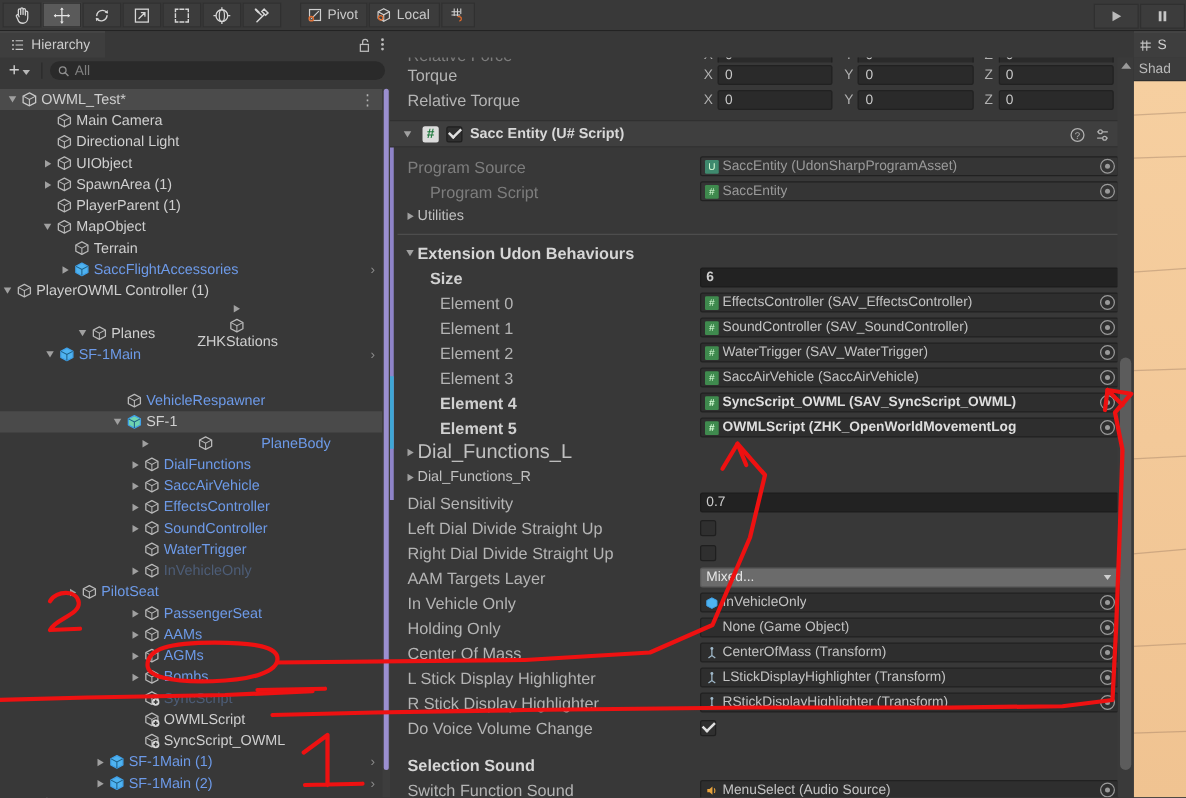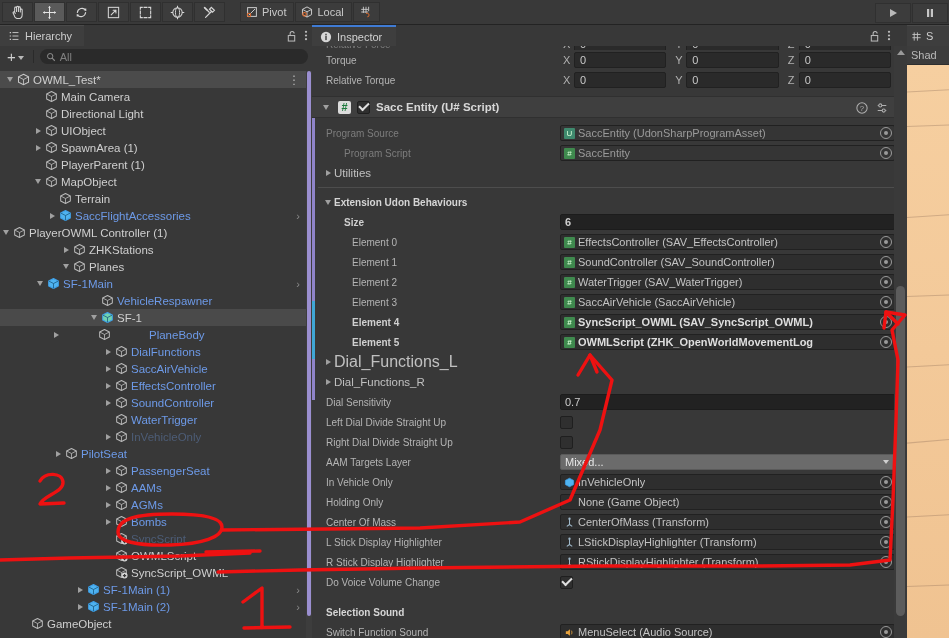--- a/index.html
+++ b/index.html
@@ -98,21 +98,21 @@
   #insp-tabbar { height:21px; background:#383838; position:relative; display:flex; align-items:center;}
   #insp-tab { height:21px; background:#3e3e3e; display:flex; align-items:center; gap:5px;
      padding:0 14px 0 8px; color:#d2d2d2; font-size:11px; cursor:pointer;
      border-top:2px solid #3f7bd4; }
   #insp-body { position:absolute; top:21px; left:0; right:0; bottom:0; overflow:hidden; }
 
   .acc-left { position:absolute; left:0; width:3px; top:0; bottom:0; background:#8f84c9; }
   .acc-blue { position:absolute; left:0; width:3px; background:#3fa7d6; }
 
   .prow { height:20px; display:flex; align-items:center; padding-left:10px; position:relative; }
-  .plabel { color:#b4b4b4; font-size:10px; flex:0 0 auto; width:238px; padding-left:4px; }
+  .plabel { color:#b4b4b4; font-size:13px; flex:0 0 auto; width:238px; padding-left:4px; }
   .plabel.ind { padding-left:22px; }
   .plabel.ind2 { padding-left:30px; }
   .plabel.dim { color:#7d7d7d; }
   .plabel.bold { font-weight:bold; color:#d0d0d0; }
   .plabel.hdr { font-weight:bold; color:#d6d6d6; }
 
   .vec3 { display:flex; gap:0px; flex:1; align-items:center; padding-right:10px;}
   .vec3 .ax { width:14px; color:#b0b0b0; font-size:11px; text-align:left; padding-left:3px;}
   .vfield { flex:1; height:16px; background:#2a2a2a; border:1px solid #212121;
      color:#c8c8c8; font-size:11px; display:flex; align-items:center; padding-left:5px;
@@ -421,21 +421,21 @@
           <span class="tri tri-d"></span>
         </span>
         <span class="goicon">
           <svg width="13" height="13" viewBox="0 0 14 14">
             <path d="M7 1.6 12.2 4.3v5.4L7 12.4 1.8 9.7V4.3z" fill="none" stroke="#b9b9b9" stroke-width="1.1" stroke-linejoin="round"></path>
             <path d="M2 4.4 7 7l5-2.6M7 7v5.3" stroke="#b9b9b9" stroke-width="0.9" fill="none"></path>
           </svg>
         </span>
         <span class="rlabel c-white">PlayerOWML Controller (1)</span>
       </div>
-      <div class="row" style="padding-left: 60px;">
+      <div class="row" style="padding-left: 76px; flex-direction: column;">
         <span class="foldout">
           <span class="tri tri-r"></span>
         </span>
         <span class="goicon">
           <svg width="13" height="13" viewBox="0 0 14 14">
             <path d="M7 1.6 12.2 4.3v5.4L7 12.4 1.8 9.7V4.3z" fill="none" stroke="#b9b9b9" stroke-width="1.1" stroke-linejoin="round"></path>
             <path d="M2 4.4 7 7l5-2.6M7 7v5.3" stroke="#b9b9b9" stroke-width="0.9" fill="none"></path>
           </svg>
         </span>
         <span class="rlabel c-white">ZHKStations</span>
@@ -458,21 +458,21 @@
         </span>
         <span class="goicon">
           <svg width="13" height="13" viewBox="0 0 14 14">
             <path d="M7 1.6 12.2 4.3v5.4L7 12.4 1.8 9.7V4.3z" fill="#4fb3f0" stroke="#3fa0e8" stroke-width="1.1" stroke-linejoin="round"></path>
             <path d="M2 4.4 7 7l5-2.6M7 7v5.3" stroke="#1c5d85" stroke-width="0.9" fill="none"></path>
           </svg>
         </span>
         <span class="rlabel c-blue">SF-1Main</span>
         <span class="prefab-arrow">›</span>
       </div>
-      <div class="row" style="padding-left: 88px;">
+      <div class="row" style="padding-left: 88px; margin-top: 20px;">
         <span class="foldout"></span>
         <span class="goicon">
           <svg width="13" height="13" viewBox="0 0 14 14">
             <path d="M7 1.6 12.2 4.3v5.4L7 12.4 1.8 9.7V4.3z" fill="none" stroke="#b9b9b9" stroke-width="1.1" stroke-linejoin="round"></path>
             <path d="M2 4.4 7 7l5-2.6M7 7v5.3" stroke="#b9b9b9" stroke-width="0.9" fill="none"></path>
           </svg>
         </span>
         <span class="rlabel c-blue">VehicleRespawner</span>
       </div>
       <div class="row selected" style="padding-left: 88px;">
@@ -480,21 +480,21 @@
           <span class="tri tri-d"></span>
         </span>
         <span class="goicon">
           <svg width="13" height="13" viewBox="0 0 14 14">
             <path d="M7 1.6 12.2 4.3v5.4L7 12.4 1.8 9.7V4.3z" fill="#6fd3b0" stroke="#3fa0e8" stroke-width="1.1" stroke-linejoin="round"></path>
             <path d="M2 4.4 7 7l5-2.6M7 7v5.3" stroke="#1c5d85" stroke-width="0.9" fill="none"></path>
           </svg>
         </span>
         <span class="rlabel c-white">SF-1</span>
       </div>
-      <div class="row" style="padding-left: 50px; gap: 35px;">
+      <div class="row" style="padding-left: 110px; gap: 35px;">
         <span class="foldout">
           <span class="tri tri-r"></span>
         </span>
         <span class="goicon">
           <svg width="13" height="13" viewBox="0 0 14 14">
             <path d="M7 1.6 12.2 4.3v5.4L7 12.4 1.8 9.7V4.3z" fill="none" stroke="#b9b9b9" stroke-width="1.1" stroke-linejoin="round"></path>
             <path d="M2 4.4 7 7l5-2.6M7 7v5.3" stroke="#b9b9b9" stroke-width="0.9" fill="none"></path>
           </svg>
         </span>
         <span class="rlabel c-blue">PlaneBody</span>
@@ -701,41 +701,20 @@
         </span>
         <span class="rlabel c-white">GameObject</span>
       </div>
     </div>
   <div id="hier-scroll">
     <div id="hier-thumb"></div>
   </div>
 </div>
 
 <div id="inspector">
-  <div id="insp-tabbar">
-    <div id="insp-tab">
-      <svg width="12" height="12" viewBox="0 0 14 14">
-        <circle cx="7" cy="7" r="6" fill="#d6d6d6"></circle>
-        <rect x="6.2" y="5.6" width="1.6" height="5" fill="#383838"></rect>
-        <rect x="6.2" y="3.2" width="1.6" height="1.7" fill="#383838"></rect>
-      </svg>
-      <span>Inspector</span>
-    </div>
-    <div class="tab-right-icons" style="right:16px;">
-      <svg width="11" height="12" viewBox="0 0 12 13">
-        <rect x="2.5" y="6" width="7" height="6" fill="none" stroke="#bcbcbc" stroke-width="1.1"></rect>
-        <path d="M4.5 6V3.8a2.2 2.2 0 0 1 4.4 0" fill="none" stroke="#bcbcbc" stroke-width="1.1"></path>
-      </svg>
-      <svg width="4" height="13" viewBox="0 0 4 14">
-        <circle cx="2" cy="3" r="1.2" fill="#bcbcbc"></circle>
-          <circle cx="2" cy="7" r="1.2" fill="#bcbcbc"></circle>
-          <circle cx="2" cy="11" r="1.2" fill="#bcbcbc"></circle>
-      </svg>
-    </div>
-  </div>
 
   <div id="insp-body">
 
     <div class="prow" style="height:12px; margin-top:-8px; overflow:hidden;">
       <div class="plabel dim">Relative Force</div>
       <div class="vec3">
         <span class="ax">X</span>
         <div class="vfield">0</div>
         <span class="ax">Y</span>
         <div class="vfield">0</div>

